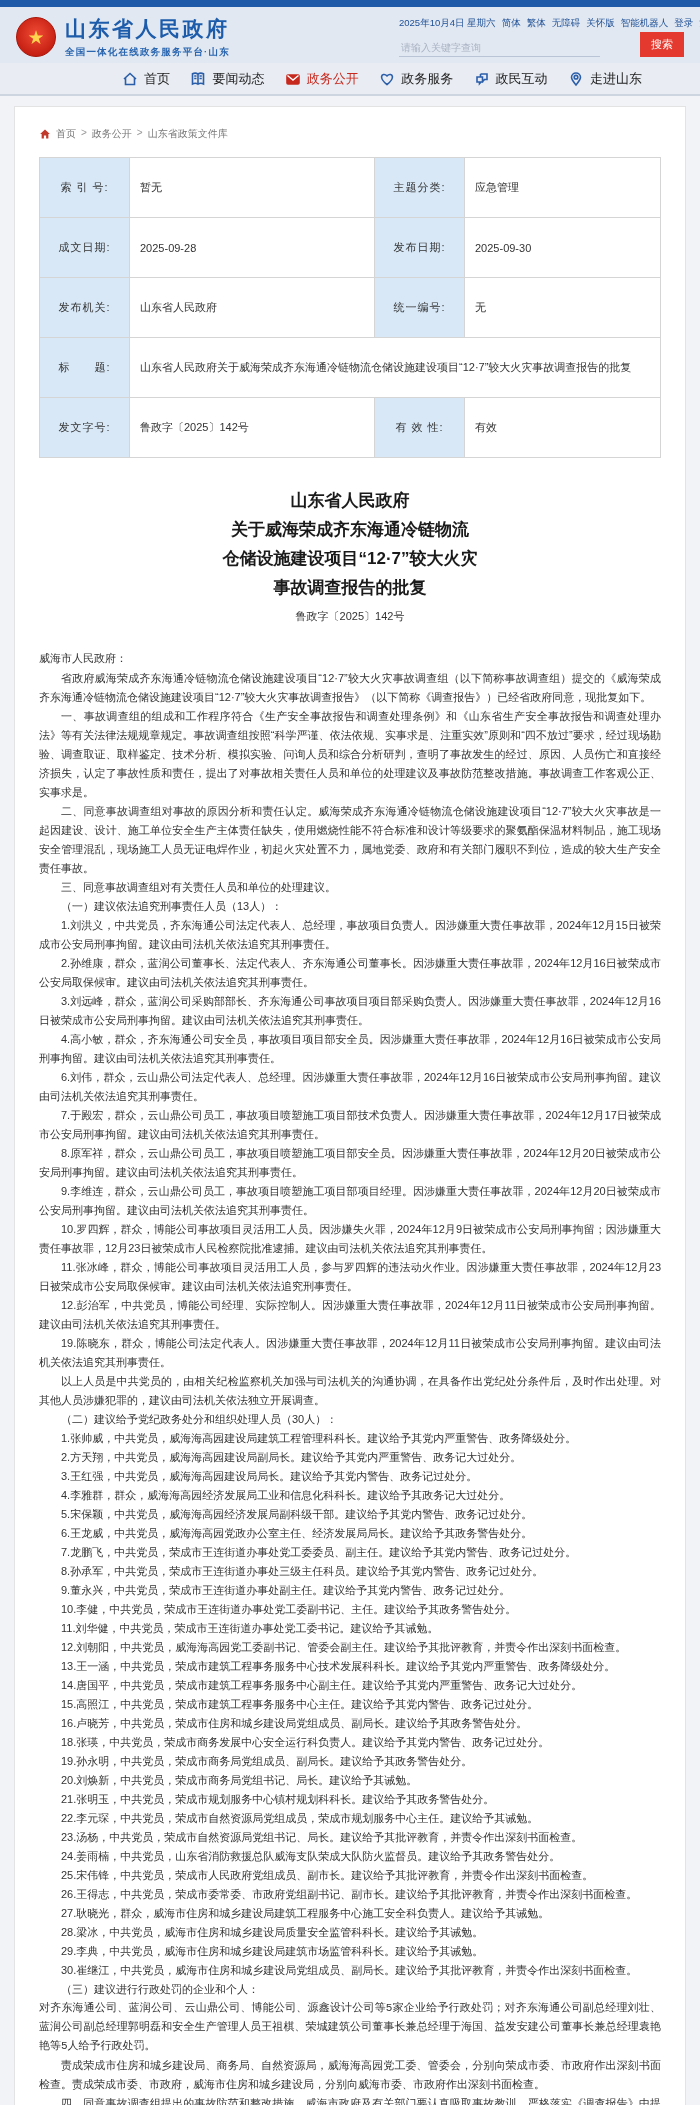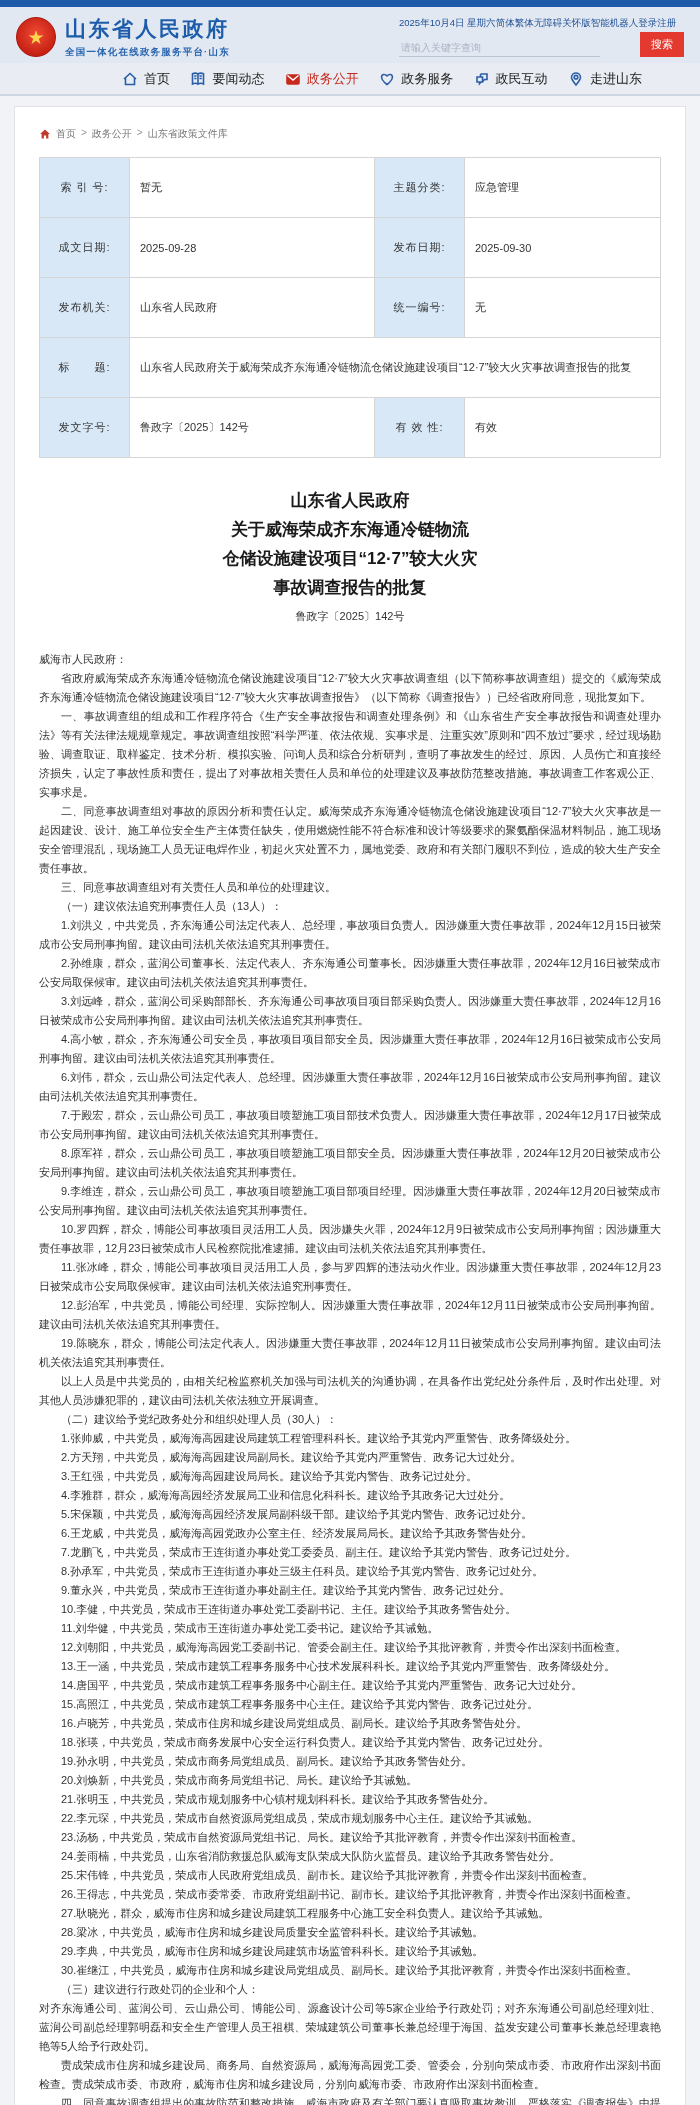--- a/index.html
+++ b/index.html
@@ -7,21 +7,21 @@
   body { background:#f2f3f6; font-family:"Liberation Sans","DejaVu Sans",sans-serif; color:#333; }
   .topbar { height:7px; background:#1e5aa8; }
   
   .header { background:#e2e8f1; padding:8px 16px 4px 16px; display:flex; justify-content:space-between; }
   .brand { display:flex; align-items:center; gap:9px; cursor:pointer; }
   .emblem { width:40px; height:40px; border-radius:50%; background:radial-gradient(circle at 50% 42%,#f04a35,#c41e12 75%); display:flex; align-items:center; justify-content:center; color:#ffd34d; font-size:19px; flex:0 0 auto; border:1px solid #a81508; }
   .brand-text .brand-title { color:#1d5cab; font-weight:bold; font-size:21px; letter-spacing:2.5px; }
   .brand-text .brand-sub { color:#2a66b0; font-size:9.5px; font-weight:bold; letter-spacing:1.2px; margin-top:3px; }
   .header-right { width:285px; padding-top:2px; }
   .top-meta { font-size:9.5px; color:#1d4f96; white-space:nowrap; text-align:left; }
-  .top-meta a { color:#1d4f96; text-decoration:none; cursor:pointer; }
+  .top-meta a { color:#1d4f96; text-decoration:none; margin-left:6px; cursor:pointer; }
   .search-row { display:flex; align-items:flex-end; margin-top:2px;gap:28px; }
   .search-input { flex:1; border:none; outline:none; background:transparent; border-bottom:1px solid #b9c5d6; font-size:10px; padding:3px 2px; color:#333; }
   .search-input::placeholder { color:#a9b4c4; }
   .search-btn { background:#e4392e; color:#fff; border:none; font-size:11px; padding:5px 11px; margin-left:12px; cursor:pointer; }
   
   .nav { background:#e9edf3; border-bottom:2px solid #cdd5e1; height:33px; display:flex; align-items:center; justify-content:space-between; padding:0 58px 0 122px; }
   .nav-item { display:flex; align-items:center; gap:6px; font-size:13px; color:#222; cursor:pointer; white-space:nowrap; }
   .nav-item svg { width:16px; height:16px; stroke:#2b5ea9; fill:none; stroke-width:1.6; }
   .nav-item.active { color:#c7291e; }
   .nav-item.active svg { stroke:#c7291e; }
@@ -38,21 +38,21 @@
   td.lbl { background:#d8e8f7; text-align:center; letter-spacing:1px; }
   col.c-lbl { width:90px; }
   col.c-val1 { width:245px; }
   col.c-lbl2 { width:90px; }
   .red { color:#e03c2d; }
   
   .doc-title { margin-top:28px; text-align:center; font-weight:bold; font-size:17px; color:#1a1a1a; line-height:29px; font-family:"Liberation Sans","DejaVu Sans",sans-serif; }
   .doc-no { text-align:center; font-size:11px; color:#333; margin-top:7px; }
   .doc-body { margin-top:26px; font-size:11px; line-height:19px; text-align:justify; color:#333; }
   .para { text-indent:2em; margin:0; }
-  .noindent { text-indent:0; }
+  .noindent { text-indent:0;font-family:Liberation Mono, monospace; }
 </style>
 </head>
 <body>
 
 <div class="topbar"></div>
 
 <div class="header">
   <div class="brand">
     <div class="emblem">★</div>
     <div class="brand-text">

